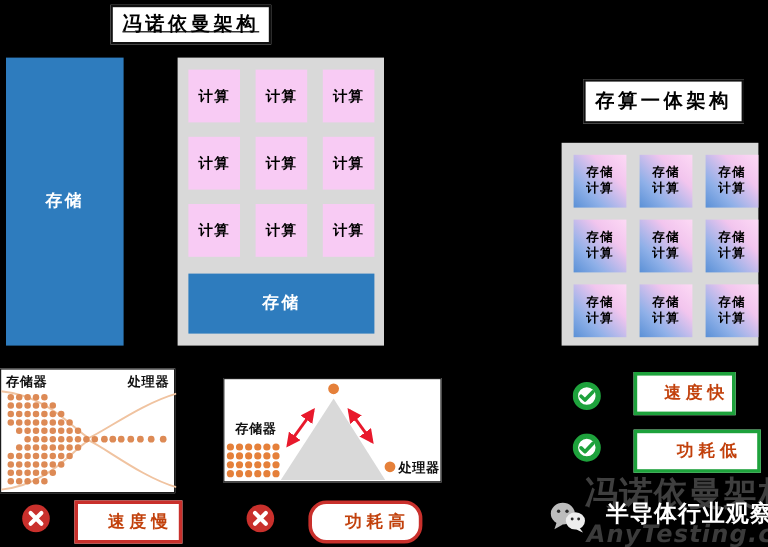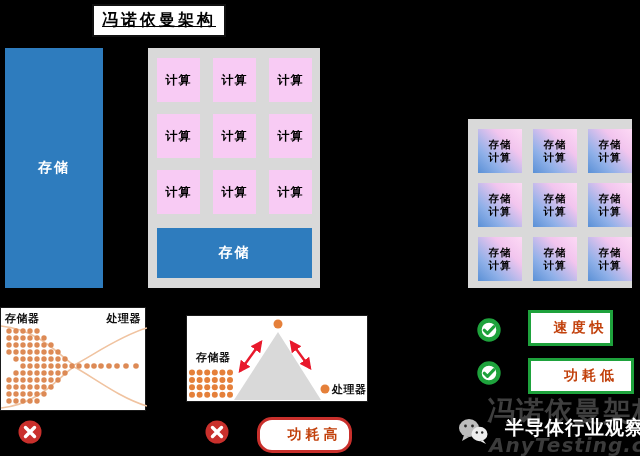--- a/index.html
+++ b/index.html
@@ -109,20 +109,21 @@
       <div class="vn-cell">计算</div>
       <div class="vn-cell">计算</div>
       <div class="vn-cell">计算</div>
       <div class="vn-cell">计算</div>
       <div class="vn-cell">计算</div>
       <div class="vn-cell">计算</div>
     </div>
     <div id="vn-bus">存储</div>
   </div>
 
+  <div id="cim-title" class="title-box">存算一体架构</div>
 
   <div id="cim-panel">
     <div id="cim-grid">
       <div class="cim-cell">
           <span>存储</span>
           <span>计算</span>
         </div>
       <div class="cim-cell">
           <span>存储</span>
           <span>计算</span>
@@ -295,20 +296,21 @@
       <circle cx="138" cy="73" r="4.5" fill="#e5803a"></circle>
     </svg>
     <span class="demo-label" id="power-mem-label">存储器</span>
     <span class="demo-label" id="power-cpu-label">处理器</span>
   </div>
 
   <svg id="fail-icon-1" class="verdict-icon" viewBox="0 0 24 24">
     <circle cx="12" cy="12" r="11.5" fill="#c9302c"></circle>
     <path d="M7.5,7.5 L16.5,16.5 M16.5,7.5 L7.5,16.5" stroke="#fff" stroke-width="3.4" stroke-linecap="round"></path>
   </svg>
+  <div id="fail-box-1" class="verdict-box verdict-fail">速度慢</div>
 
   <svg id="fail-icon-2" class="verdict-icon" viewBox="0 0 24 24">
     <circle cx="12" cy="12" r="11.5" fill="#c9302c"></circle>
     <path d="M7.5,7.5 L16.5,16.5 M16.5,7.5 L7.5,16.5" stroke="#fff" stroke-width="3.4" stroke-linecap="round"></path>
   </svg>
   <div id="fail-box-2" class="verdict-box verdict-fail">功耗高</div>
 
   <svg id="pass-icon-1" class="verdict-icon" viewBox="0 0 24 24">
     <circle cx="12" cy="12" r="9.5" fill="#fff" stroke="#1ea23c" stroke-width="4.4"></circle>
     <path d="M7.2,12.2 L10.5,15.4 L17,8.6" fill="none" stroke="#1ea23c" stroke-width="3" stroke-linecap="round" stroke-linejoin="round"></path>

